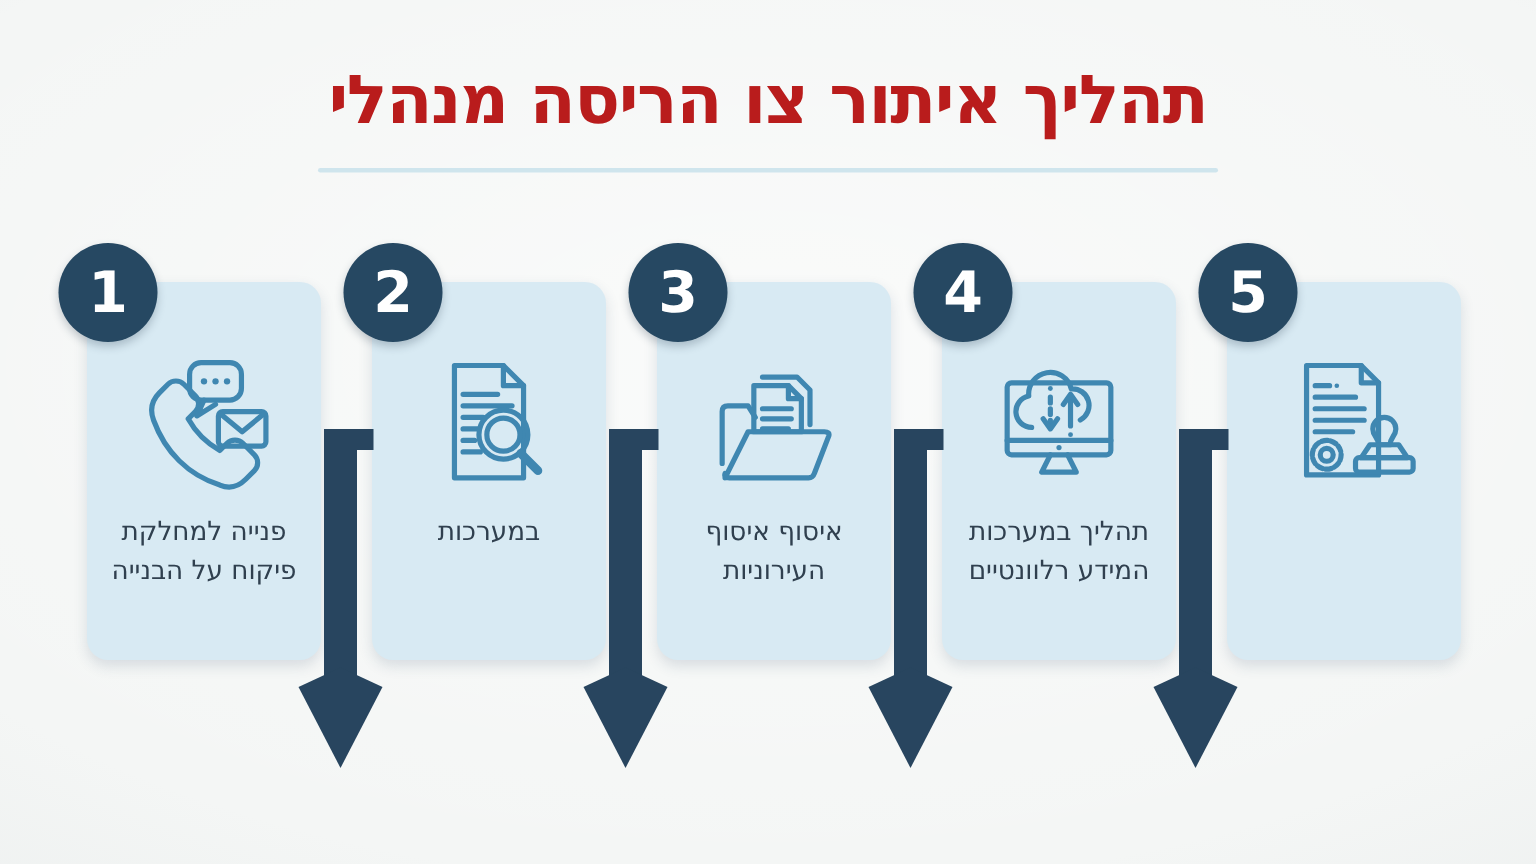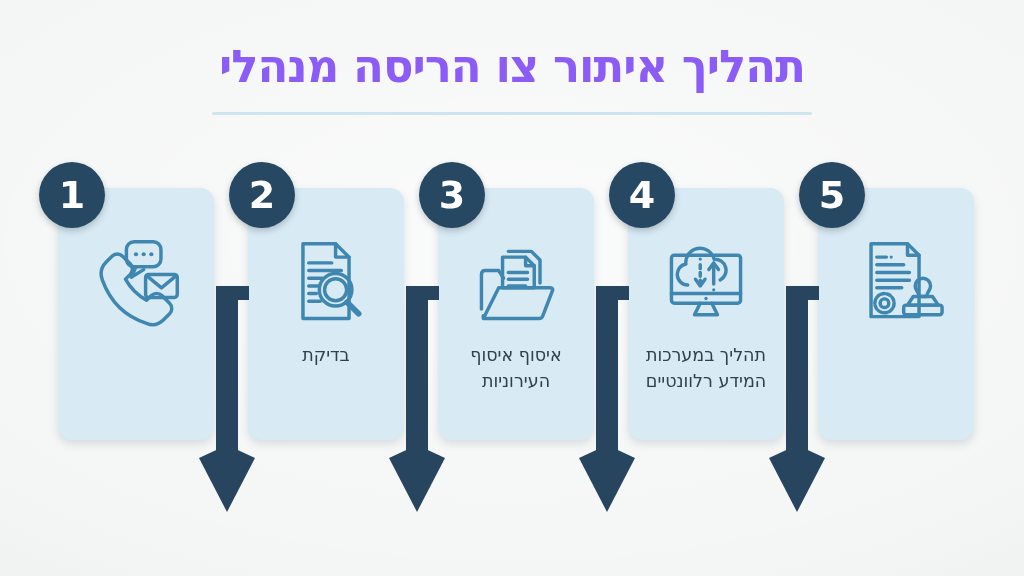--- a/index.html
+++ b/index.html
@@ -8,21 +8,21 @@
     font-family:"DejaVu Sans","Liberation Sans",sans-serif;
     background:#f4f6f5;
   }
   .vignette{
     position:absolute;inset:0;pointer-events:none;
     background:radial-gradient(120% 110% at 50% 42%, rgba(255,255,255,0.55) 0%, rgba(255,255,255,0) 55%, rgba(176,186,190,0.22) 100%);
   }
   .title{
     position:absolute;top:40px;left:0;width:100%;
     text-align:center;direction:rtl;
-    font-size:45px;font-weight:bold;color:#8b5cf6;letter-spacing:-1px;
+    font-size:45px;font-weight:bold;color:#b91c1c;letter-spacing:-1px;
   }
   .title-underline{
     position:absolute;top:112px;left:212px;width:600px;height:3px;
     background:#cfe5ed;border-radius:2px;
   }
   .card{
     position:absolute;top:188px;width:156px;height:252px;
     background:#d8eaf3;border-radius:14px;
     box-shadow:0 4px 9px rgba(40,70,100,0.15);
   }
@@ -70,38 +70,42 @@
       <path d="M15 46 c-3 -8 -1 -14 4 -19 l6 -6 c3 -3 8 -3 11 0 l8 8 c3 3 3 8 0 11 l-5 5 c5 9 13 17 22 22 l5 -5 c3 -3 8 -3 11 0 l8 8 c3 3 3 8 0 11 l-6 6 c-5 5 -11 7 -18 4 C39 84 23 68 15 46 z"></path>
       <rect x="40" y="6" width="36" height="26" rx="8"></rect>
       <path d="M50 32 l-5 11 l13 -8"></path>
       <circle class="fill" cx="50" cy="19" r="2.2"></circle>
       <circle class="fill" cx="58" cy="19" r="2.2"></circle>
       <circle class="fill" cx="66" cy="19" r="2.2"></circle>
       <rect x="60" y="40" width="33" height="24" rx="3"></rect>
       <path d="M62 42 L76.5 54 L91 42"></path>
     </svg>
   </div>
+  <div class="label">
+    <div>פנייה למחלקת</div>
+    <div>פיקוח על הבנייה</div>
+  </div>
 </div>
 
 <div class="card" style="left:248px">
   <div class="badge">
       <span>2</span>
     </div>
   <div class="icon">
     <svg viewBox="0 0 100 100">
       <path d="M26 8 h34 l14 14 v64 h-48 z"></path>
       <path d="M60 8 v14 h14"></path>
       <path d="M32 28 h24 M32 36 h34 M32 44 h14 M32 52 h10 M32 60 h8 M32 68 h12"></path>
       <circle cx="60" cy="56" r="17"></circle>
       <circle cx="60" cy="56" r="11.5"></circle>
       <path d="M72 69 L84 81" style="stroke-width:6"></path>
     </svg>
   </div>
   <div class="label">
-    <div>בדיקת</div>
+    <div>במערכות</div>
   </div>
 </div>
 
 <div class="card" style="left:438px">
   <div class="badge">
       <span>3</span>
     </div>
   <div class="icon">
     <svg viewBox="0 0 100 100">
       <path d="M42 16 h24 l9 9 v24"></path>

